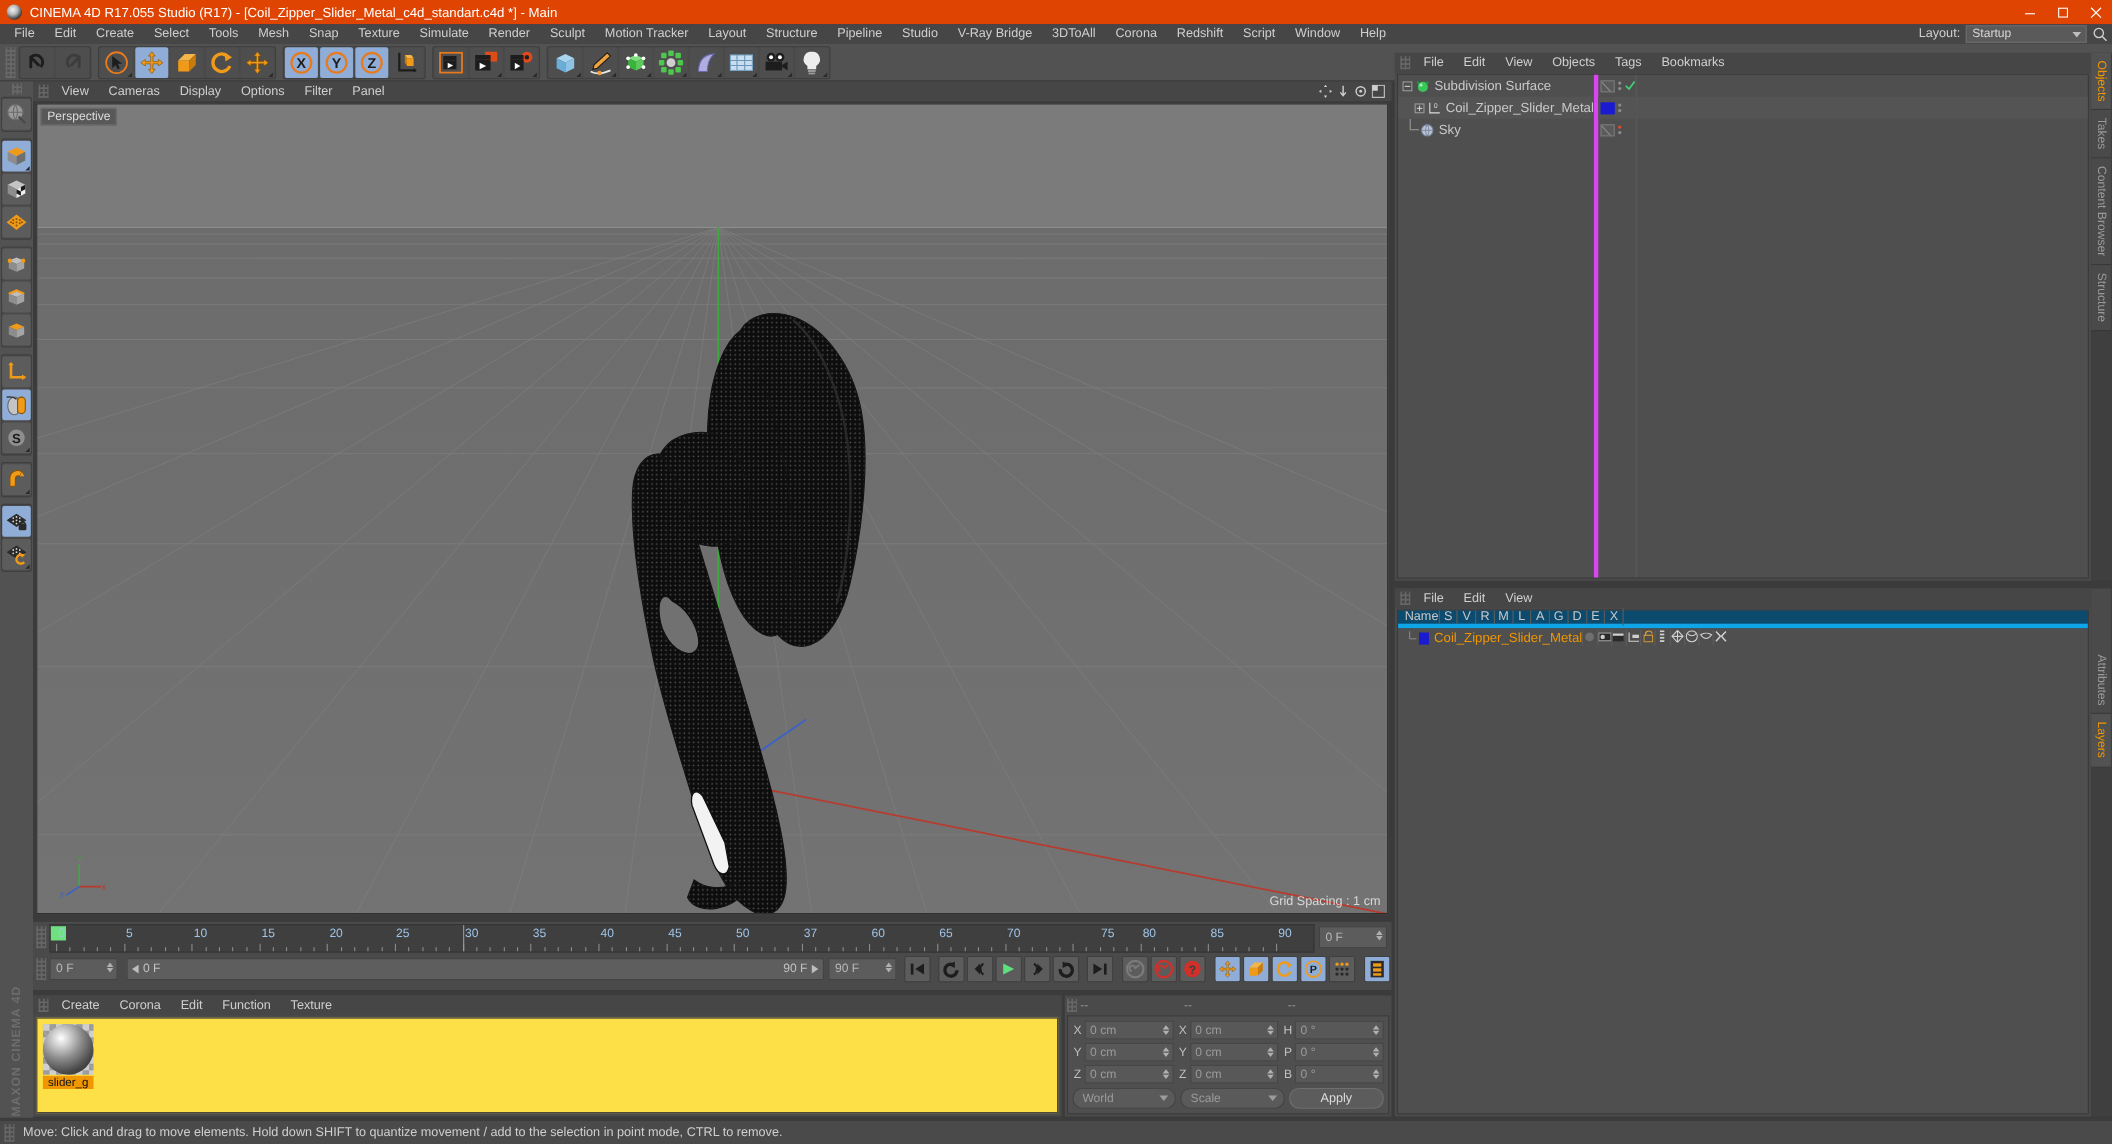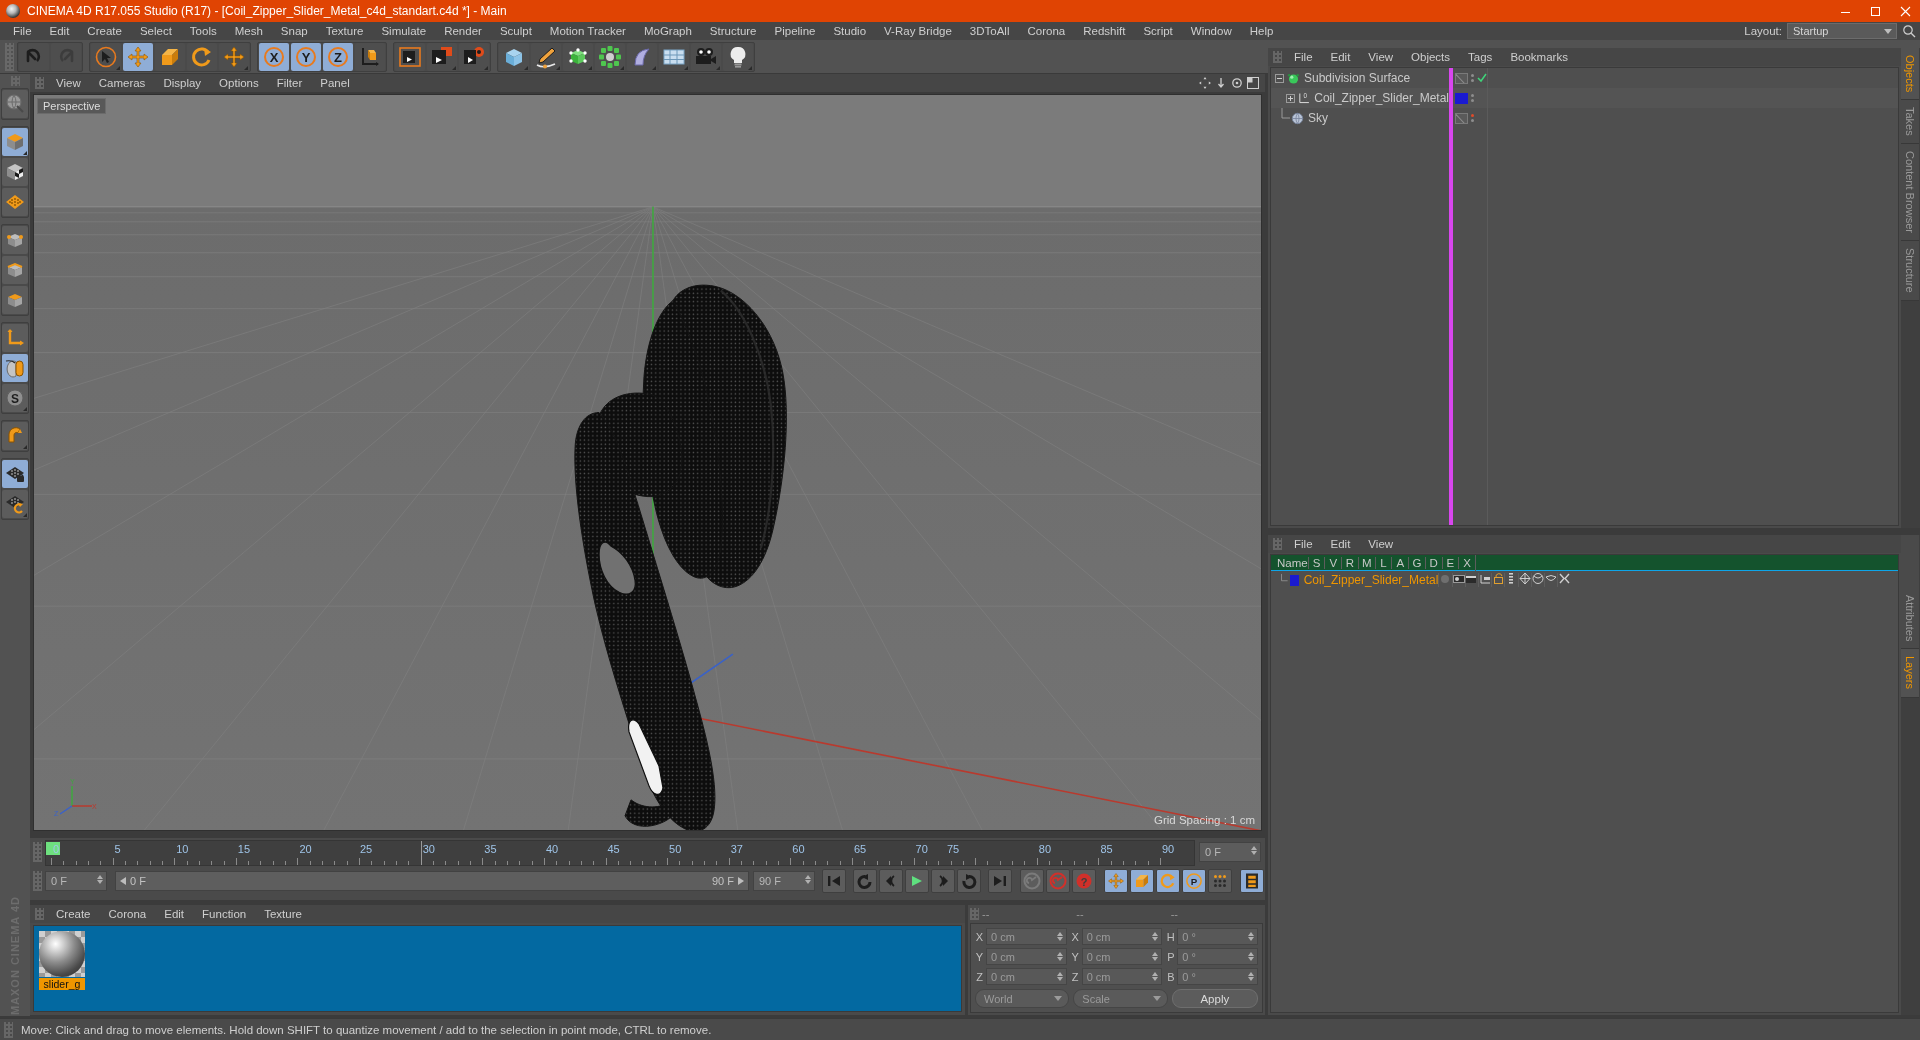--- a/index.html
+++ b/index.html
@@ -99,21 +99,21 @@
   .spin i.dn{border-top:4px solid #b0b0b0;}
   .rangebar{flex:1;height:20px;background:#5e5e5e;border:1px solid #424242;display:flex;
     align-items:center;justify-content:space-between;padding:0 4px;font-size:11px;color:#c2c2c2;margin:0 4px;}
   .pbtn{width:24px;height:24px;background:#5c5c5c;border:1px solid #3f3f3f;border-radius:2px;
     display:flex;align-items:center;justify-content:center;margin:0 1px;}
   .pbtn.sel{background:#8fadd6;}
 
   
   .mat-wrap{position:absolute;left:30px;top:905px;width:935px;height:110px;background:#4a4a4a;}
   .panel-menu{height:18px;background:#464646;display:flex;align-items:center;padding-left:2px;}
-  .mat-body{position:absolute;left:3px;top:20px;right:3px;bottom:3px;background:#0369a1;
+  .mat-body{position:absolute;left:3px;top:20px;right:3px;bottom:3px;background:#fde047;
     border:1px solid #3a3a3a;padding:5px;}
   .mat-item{width:46px;}
   .mat-thumb{width:46px;height:46px;
     background:
       radial-gradient(circle at 36% 28%, #ffffff 0%, #cfcfcf 18%, #8c8c8c 42%, #4a4a4a 70%, #232323 100%);
     border-radius:50%;position:relative;}
   .mat-cell{width:46px;height:46px;
     background-image:linear-gradient(45deg,#9a9a9a 25%,transparent 25%,transparent 75%,#9a9a9a 75%),
                      linear-gradient(45deg,#9a9a9a 25%,#cfcfcf 25%,#cfcfcf 75%,#9a9a9a 75%);
     background-size:12px 12px;background-position:0 0,6px 6px;}
@@ -155,22 +155,22 @@
   .vdot{display:flex;flex-direction:column;gap:2px;}
   .vdot i{width:3px;height:3px;border-radius:50%;background:#8d8d8d;display:block;}
   .vis-sq{width:13px;height:11px;border:1px solid #7a7a7a;background:#5a5a5a;position:relative;overflow:hidden;}
   .vis-sq::after{content:"";position:absolute;left:-2px;top:-1px;width:1px;height:20px;background:#8d8d8d;
     transform:rotate(-43deg);transform-origin:top left;}
 
   
   .lm-wrap{position:absolute;left:1268px;top:535px;width:633px;height:480px;background:#4a4a4a;}
   .lm-body{position:absolute;left:2px;top:19px;right:2px;bottom:2px;background:#4f4f4f;
     border:1px solid #3a3a3a;}
-  .lm-head{height:16px;background:#14532d;display:flex;align-items:center;font-size:11.5px;
-    color:#c8c8c8;border-bottom:1px solid #0ea5e9;}
+  .lm-head{height:16px;background:#0c4a6e;display:flex;align-items:center;font-size:11.5px;
+    color:#c8c8c8;border-bottom:4px solid #0ea5e9;}
   .lm-head .nm{flex:1;padding-left:6px;}
   .lm-col{width:17px;text-align:center;border-left:1px solid #5d5d5d;}
   .lm-row{height:18px;display:flex;align-items:center;font-size:12px;}
 
   
   .vtabs{position:absolute;right:0;width:19px;background:#3f3f3f;}
   .vtab{writing-mode:vertical-rl;text-orientation:mixed;font-size:11px;color:#9a9a9a;
     padding:7px 3px;background:#4a4a4a;border-bottom:1px solid #383838;white-space:nowrap;}
   .vtab.active{color:#ef9600;background:#525252;}
 
@@ -216,21 +216,21 @@
     <div class="menuitem">Create</div>
     <div class="menuitem">Select</div>
     <div class="menuitem">Tools</div>
     <div class="menuitem">Mesh</div>
     <div class="menuitem">Snap</div>
     <div class="menuitem">Texture</div>
     <div class="menuitem">Simulate</div>
     <div class="menuitem">Render</div>
     <div class="menuitem">Sculpt</div>
     <div class="menuitem">Motion Tracker</div>
-    <div class="menuitem">MoGraph</div>
+    <div class="menuitem">Layout</div>
     <div class="menuitem">Structure</div>
     <div class="menuitem">Pipeline</div>
     <div class="menuitem">Studio</div>
     <div class="menuitem">V-Ray Bridge</div>
     <div class="menuitem">3DToAll</div>
     <div class="menuitem">Corona</div>
     <div class="menuitem">Redshift</div>
     <div class="menuitem">Script</div>
     <div class="menuitem">Window</div>
     <div class="menuitem">Help</div>
@@ -840,21 +840,21 @@
           <div class="tl-tick" style="left: 830.589px; height: 4px;"></div>
           <div class="tl-tick" style="left: 842.911px; height: 4px;"></div>
           <div class="tl-tick" style="left: 855.233px; height: 4px;"></div>
           <div class="tl-tick" style="left: 867.556px; height: 7px;"></div>
           <div class="tl-num" style="left: 867.556px;">70</div>
           <div class="tl-tick" style="left: 879.878px; height: 4px;"></div>
           <div class="tl-tick" style="left: 892.2px; height: 4px;"></div>
           <div class="tl-tick" style="left: 904.522px; height: 4px;"></div>
           <div class="tl-tick" style="left: 916.844px; height: 4px;"></div>
           <div class="tl-tick" style="left: 929.167px; height: 7px;"></div>
-          <div class="tl-num" style="left: 899px;">75</div>
+          <div class="tl-num" style="left: 953px;">75</div>
           <div class="tl-tick" style="left: 941.489px; height: 4px;"></div>
           <div class="tl-tick" style="left: 953.811px; height: 4px;"></div>
           <div class="tl-tick" style="left: 966.133px; height: 4px;"></div>
           <div class="tl-tick" style="left: 978.456px; height: 4px;"></div>
           <div class="tl-tick" style="left: 990.778px; height: 7px;"></div>
           <div class="tl-num" style="left: 990.778px;">80</div>
           <div class="tl-tick" style="left: 1003.1px; height: 4px;"></div>
           <div class="tl-tick" style="left: 1015.42px; height: 4px;"></div>
           <div class="tl-tick" style="left: 1027.74px; height: 4px;"></div>
           <div class="tl-tick" style="left: 1040.07px; height: 4px;"></div>

